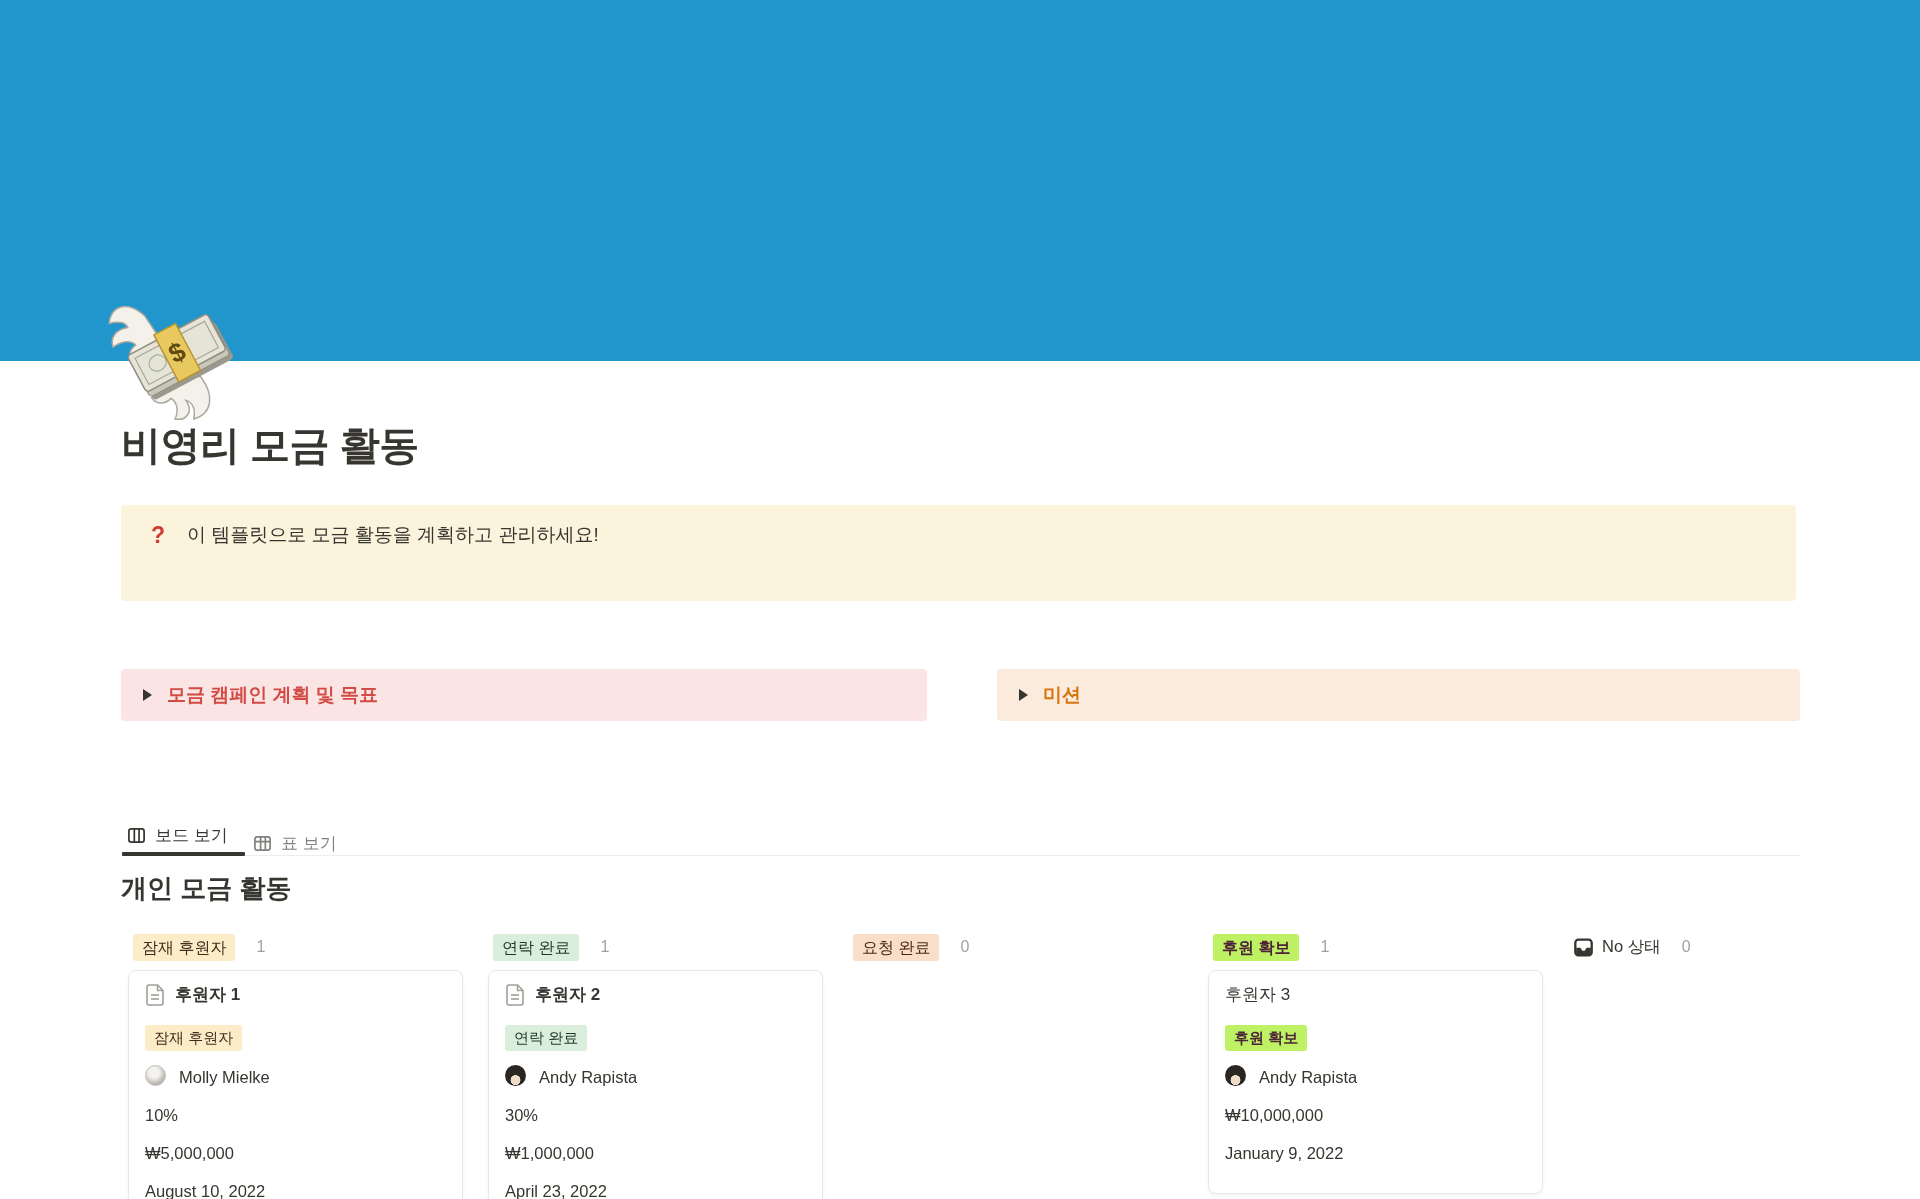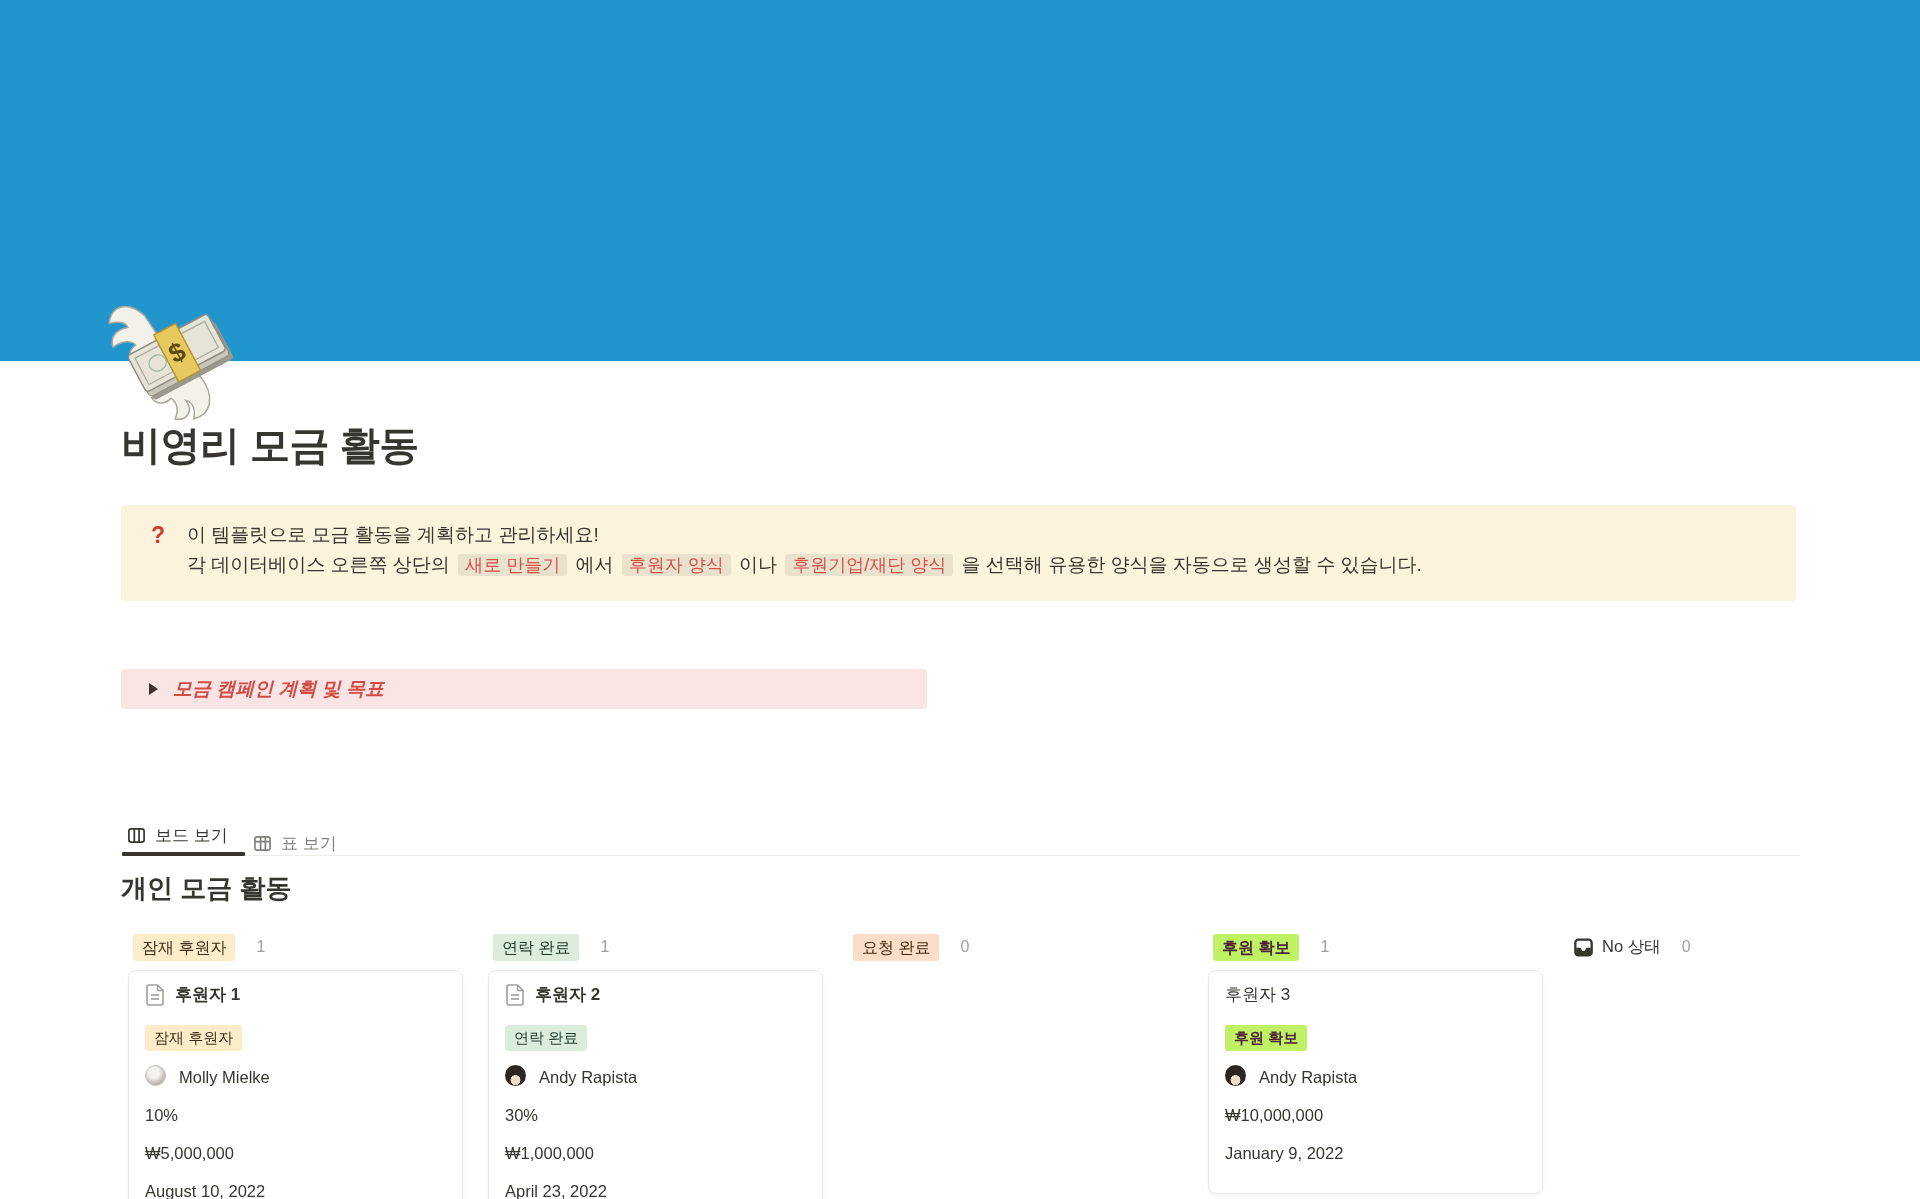--- a/index.html
+++ b/index.html
@@ -17,21 +17,21 @@
   
   .page-title { position:absolute; left:121px; top:418px; font-size:40px; font-weight:700; letter-spacing:-0.5px; color:#37352F; }
 
   
   .callout { position:absolute; left:121px; top:505px; width:1675px; height:96px; background:#FBF3DB; border-radius:4px; display:flex; padding:15px 24px 0 30px; }
   .callout-icon { width:36px; font-size:23px; font-weight:700; color:#CE3B33; line-height:30px; }
   .callout-text { font-size:19px; line-height:30px; color:#37352F; }
   .inline-code { background:rgba(135,131,120,0.15); color:#D6504B; border-radius:3px; padding:1px 7px; margin:0 3px; font-size:18px; }
 
   
-  .toggle { position:absolute; top:669px; height:40px; border-radius:4px; display:flex; align-items:center; padding-left:19px; cursor:default;font-style:italic; }
+  .toggle { position:absolute; top:669px; height:52px; border-radius:4px; display:flex; align-items:center; padding-left:13px; cursor:default; }
   .toggle-left  { left:121px; width:806px; background:#FBE4E4; }
   .toggle-right { left:997px; width:803px; background:#FAEBDD; }
   .toggle-arrow { width:26px; height:26px; display:flex; align-items:center; justify-content:center; margin-right:7px; }
   .toggle-arrow svg { display:block; }
   .toggle-label { font-size:19px; font-weight:700; }
   .toggle-left  .toggle-label { color:#D24B45; }
   .toggle-right .toggle-label { color:#D9730D; }
 
   
   .tabs { position:absolute; left:121px; top:818px; width:1679px; height:38px; }
@@ -91,33 +91,38 @@
       </g>
     </svg>
   </div>
 
   <h1 class="page-title">비영리 모금 활동</h1>
 
   <div class="callout">
     <div class="callout-icon">?</div>
     <div class="callout-text">
       <div>이 템플릿으로 모금 활동을 계획하고 관리하세요!</div>
-      <div>
-        <span>각 데이터베이스 오른쪽 상단의 </span><span class="inline-code">새로 만들기</span><span> 에서 </span><span class="inline-code">후원자 양식</span><span> 이나 </span><span class="inline-code">후원기업/재단 양식</span><span> 을 선택해 유용한 양식을 자동으로 생성할 수 있습니다.</span>
-      </div>
     </div>
   </div>
 
   <div class="toggle toggle-left">
     <span class="toggle-arrow">
       <svg width="12" height="14" viewBox="0 0 12 14">
           <path d="M2 1 L11 7 L2 13 Z" fill="#37352F"></path>
         </svg>
     </span>
     <span class="toggle-label">모금 캠페인 계획 및 목표</span>
+  </div>
+  <div class="toggle toggle-right">
+    <span class="toggle-arrow">
+      <svg width="12" height="14" viewBox="0 0 12 14">
+          <path d="M2 1 L11 7 L2 13 Z" fill="#37352F"></path>
+        </svg>
+    </span>
+    <span class="toggle-label">미션</span>
   </div>
 
   <div class="tabs">
     <div class="tab tab-board">
       <span>
         <svg width="19" height="19" viewBox="0 0 20 20">
             <rect x="2" y="3" width="16" height="14" rx="2.5" fill="none" stroke="#37352F" stroke-width="1.8"></rect>
             <line x1="7.7" y1="3" x2="7.7" y2="17" stroke="#37352F" stroke-width="1.8"></line>
             <line x1="12.7" y1="3" x2="12.7" y2="17" stroke="#37352F" stroke-width="1.8"></line>
           </svg>

